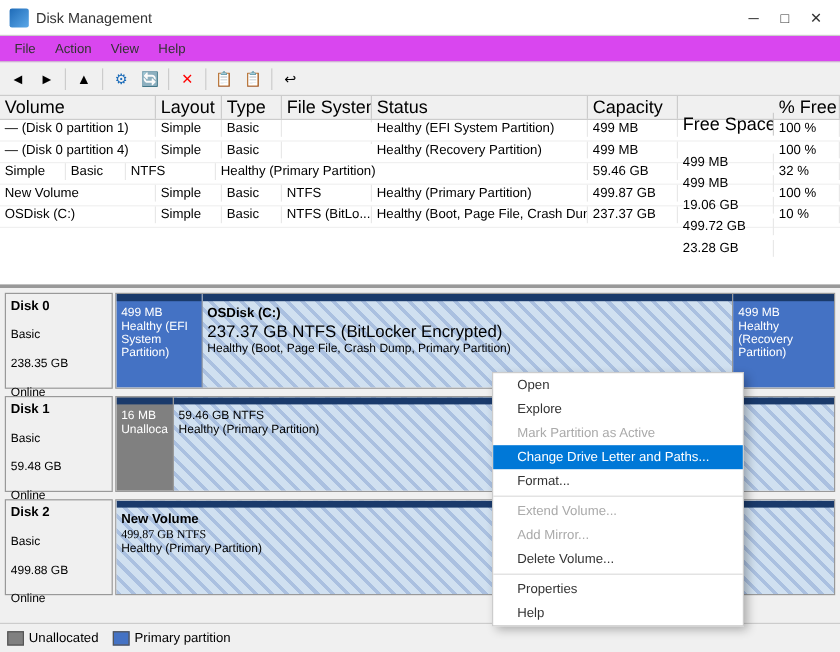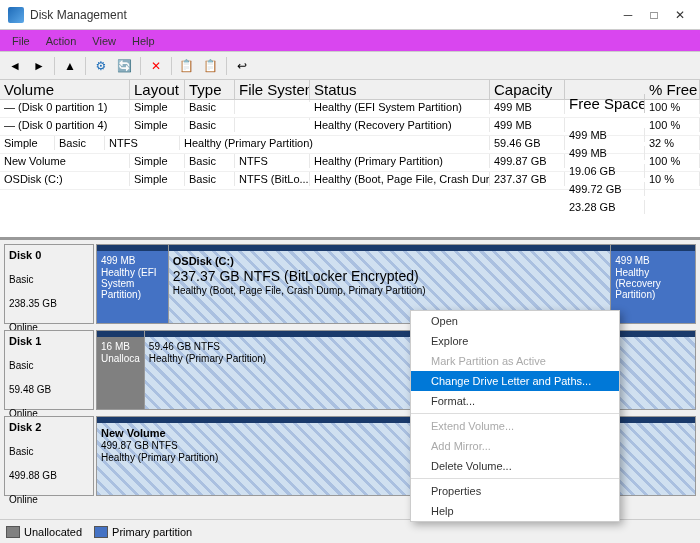--- a/index.html
+++ b/index.html
@@ -341,21 +341,21 @@
         <div class="disk-info">
     <div class="disk-info-name">Disk 2</div>
     <div>Basic</div>
     <div>499.88 GB</div>
     <div>Online</div>
   </div>
         <div class="disk-partitions">
           <div class="partition" style="width: 100%; background: repeating-linear-gradient(45deg, rgb(170, 192, 224), rgb(170, 192, 224) 3px, rgb(208, 224, 240) 3px, rgb(208, 224, 240) 9px);">
             <div style="height: 6px; background: rgb(26, 58, 107); margin: -4px -4px 3px; width: calc(100% + 8px);"></div>
             <div style="font-weight: bold; font-size: 11px; color: rgb(0, 0, 0);">New Volume</div>
-            <div style="font-size: 10px; color: rgb(0, 0, 0);">499.87 GB NTFS</div>
+            <div style="font-size: 10px; color: rgb(0, 0, 0); font-family: Liberation Serif, serif;">499.87 GB NTFS</div>
             <div style="font-size: 10px; color: rgb(0, 0, 0); overflow: hidden;">Healthy (Primary Partition)</div>
           </div>
         </div>
       </div>
     </div>
 
   <div class="legend">
     <div class="legend-item">
       <div class="legend-box legend-unalloc"></div>
       <span>Unallocated</span>

